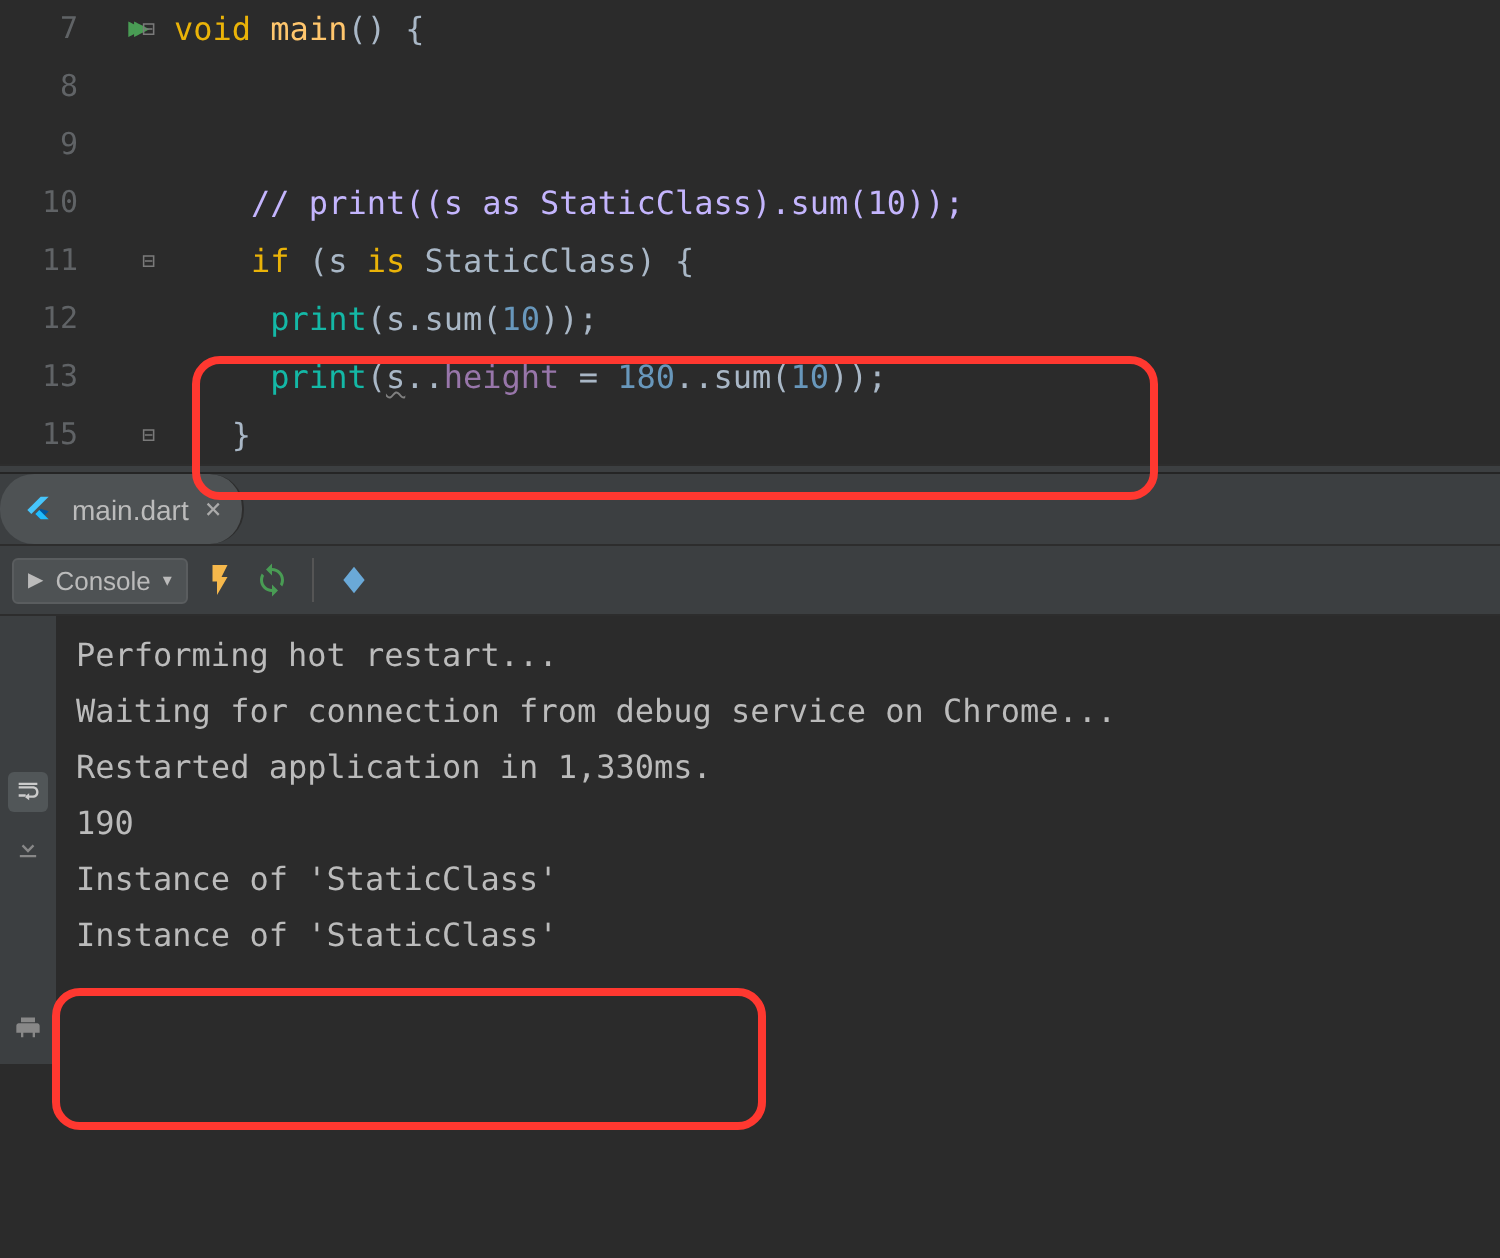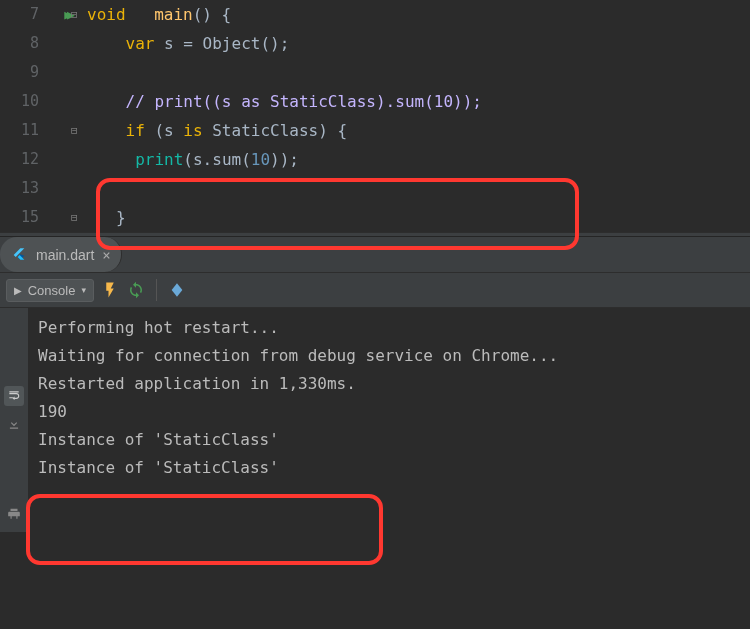--- a/index.html
+++ b/index.html
@@ -37,21 +37,21 @@
     justify-content: center;
     color: #606366;
     font-size: 12px;
     position: relative;
   }
   .code {
     white-space: pre;
     font-size: 16px;
   }
   .kw { color: #eab308; }
-  .fn { color: #ffc66d; margin-left: 19px; }
+  .fn { color: #ffc66d; }
   .id { color: #a9b7c6; }
   .num { color: #6897bb; }
   .cm { color: #c4b5fd; }
   .prop { color: #9876aa; }
   .pr { color: #14b8a6; font-style: normal; }
   .green-arrows {
     color: #499c54;
     font-size: 13px;
   }
   .fold {
@@ -170,21 +170,20 @@
       <div class="ln">7</div>
       <div class="gut">
         <span class="green-arrows" style="letter-spacing: -5px;">▶▶</span>
         <span class="fold">⊟</span>
       </div>
       <div class="code"><span class="kw">void </span><span class="fn">main</span><span class="id">() {</span></div>
     </div>
     <div class="line">
       <div class="ln">8</div>
       <div class="gut"></div>
-      <div class="code"><span class="id">    </span><span class="kw">var</span><span class="id"> s = Object();</span></div>
     </div>
     <div class="line">
       <div class="ln">9</div>
       <div class="gut"></div>
     </div>
     <div class="line">
       <div class="ln">10</div>
       <div class="gut"></div>
       <div class="code"><span class="id">    </span><span class="cm">// print((s as StaticClass).sum(10));</span></div>
     </div>
@@ -196,20 +195,21 @@
       <div class="code"><span class="id">    </span><span class="kw">if</span><span class="id"> (s </span><span class="kw">is</span><span class="id"> StaticClass) {</span></div>
     </div>
     <div class="line">
       <div class="ln">12</div>
       <div class="gut"></div>
       <div class="code"><span class="id">     </span><span class="pr">print</span><span class="id">(s.sum(</span><span class="num">10</span><span class="id">));</span></div>
     </div>
     <div class="line">
       <div class="ln">13</div>
       <div class="gut"></div>
+      <div class="code"><span class="id">     </span><span class="pr">print</span><span class="id">(</span><span class="wavy">s</span><span class="id">..</span><span class="prop">height</span><span class="id"> = </span><span class="num">180</span><span class="id">..sum(</span><span class="num">10</span><span class="id">));</span></div>
     </div>
     <div class="line">
       <div class="ln">15</div>
       <div class="gut">
         <span class="fold">⊟</span>
       </div>
       <div class="code"><span class="id">   }</span></div>
     </div>
   </div>
 <div class="highlight-box box1"></div>

